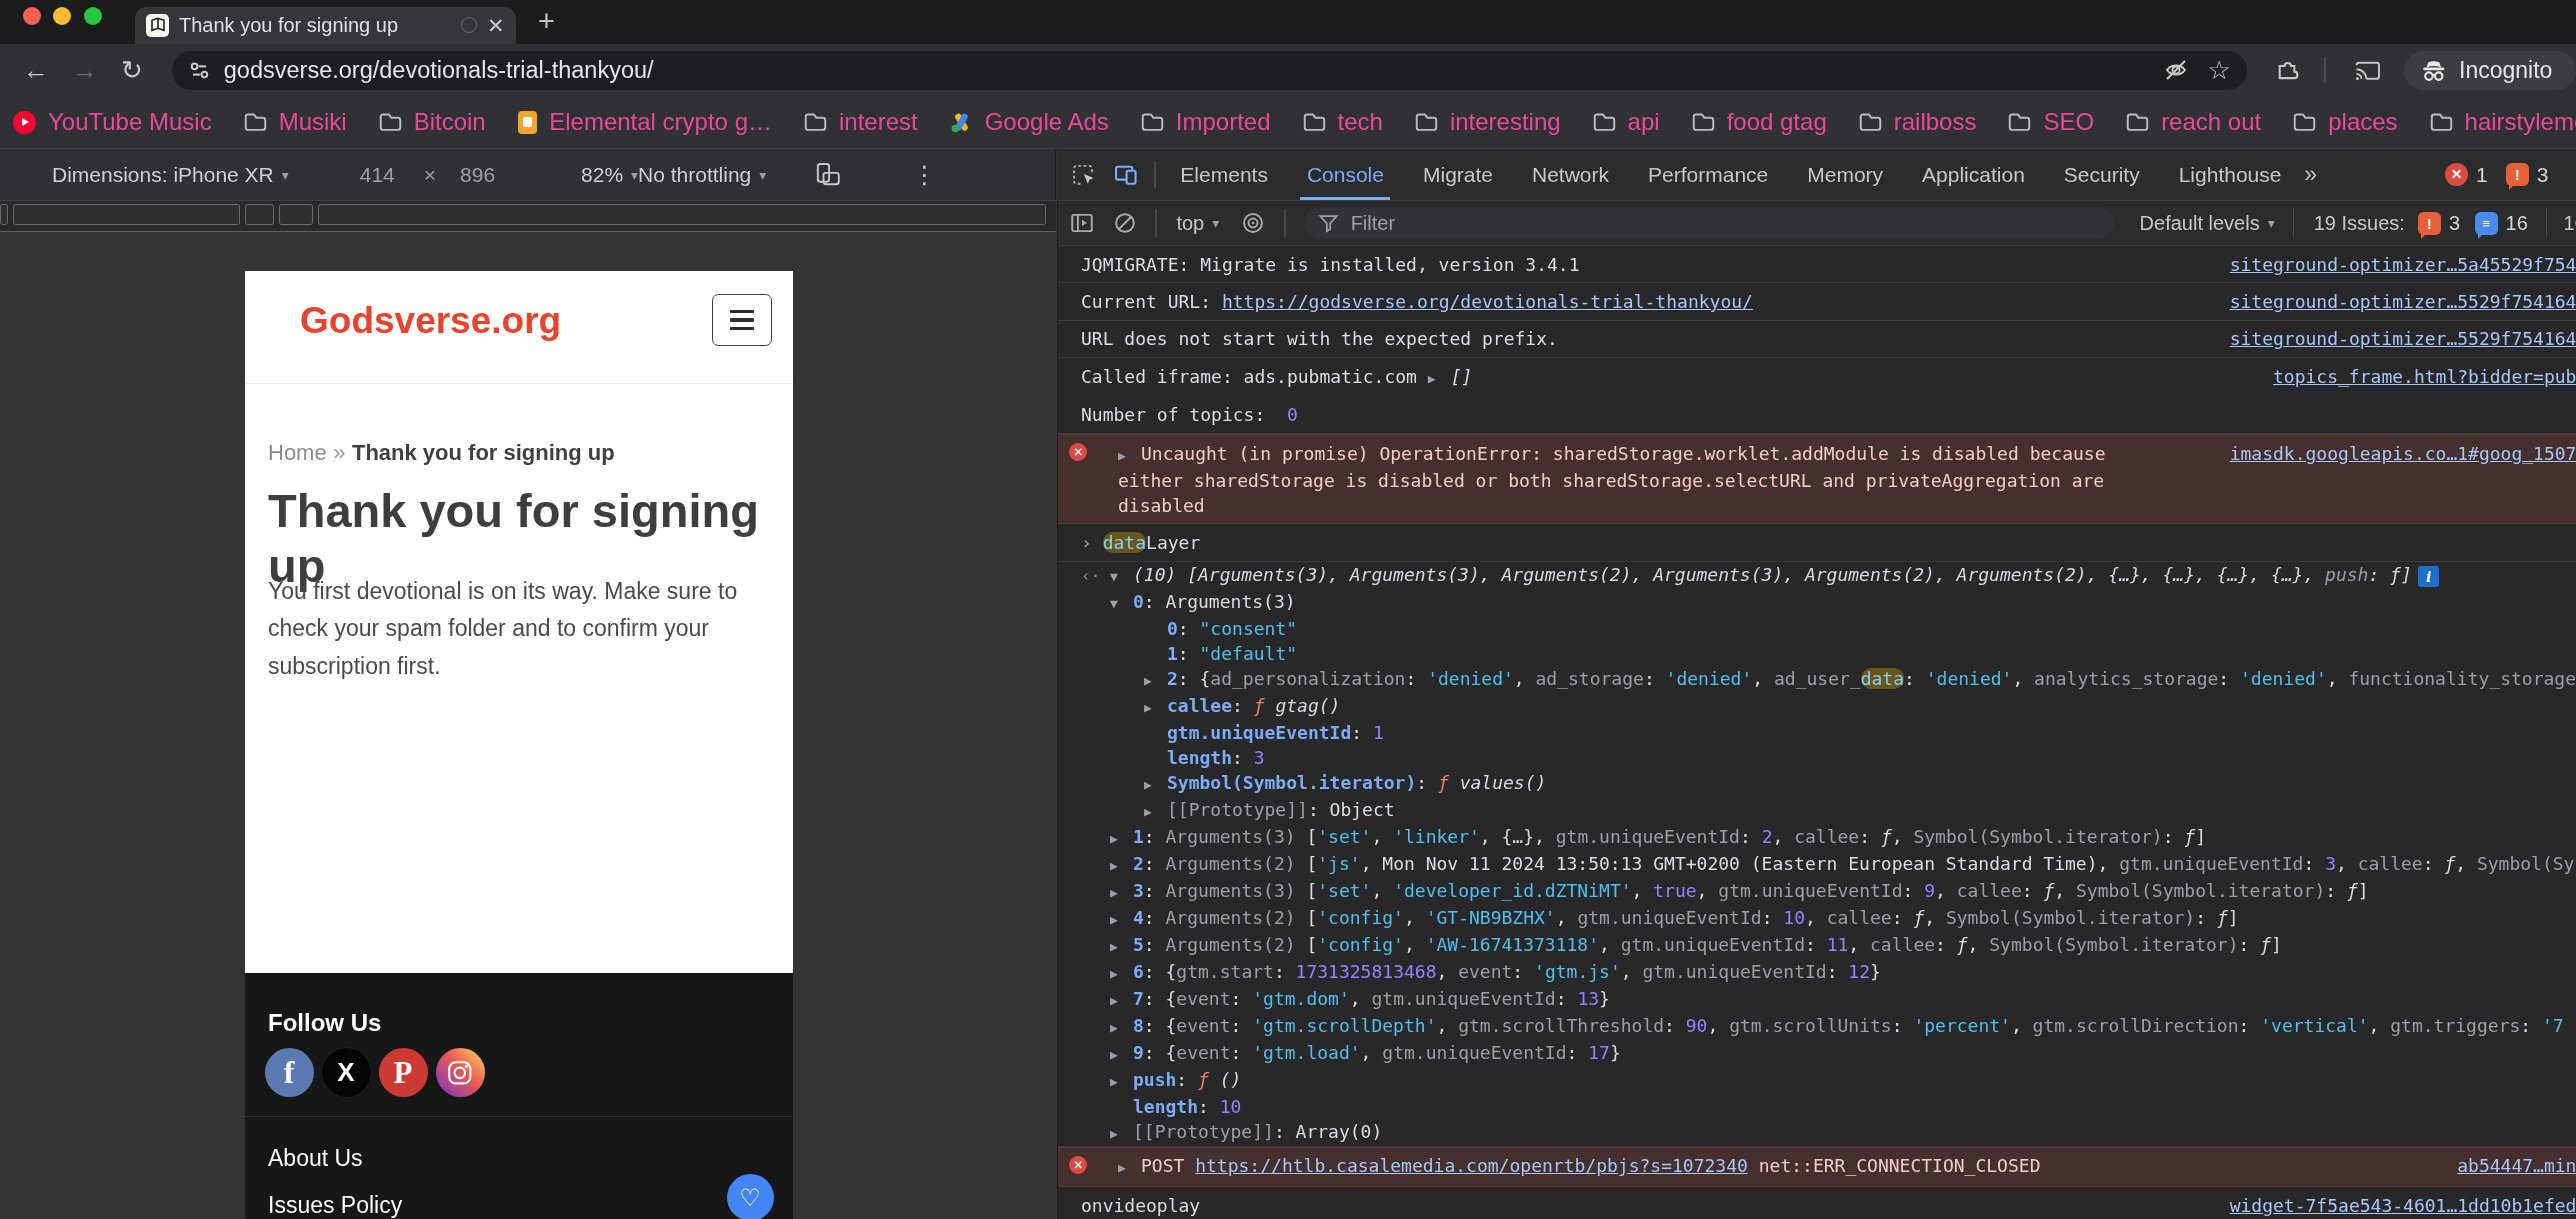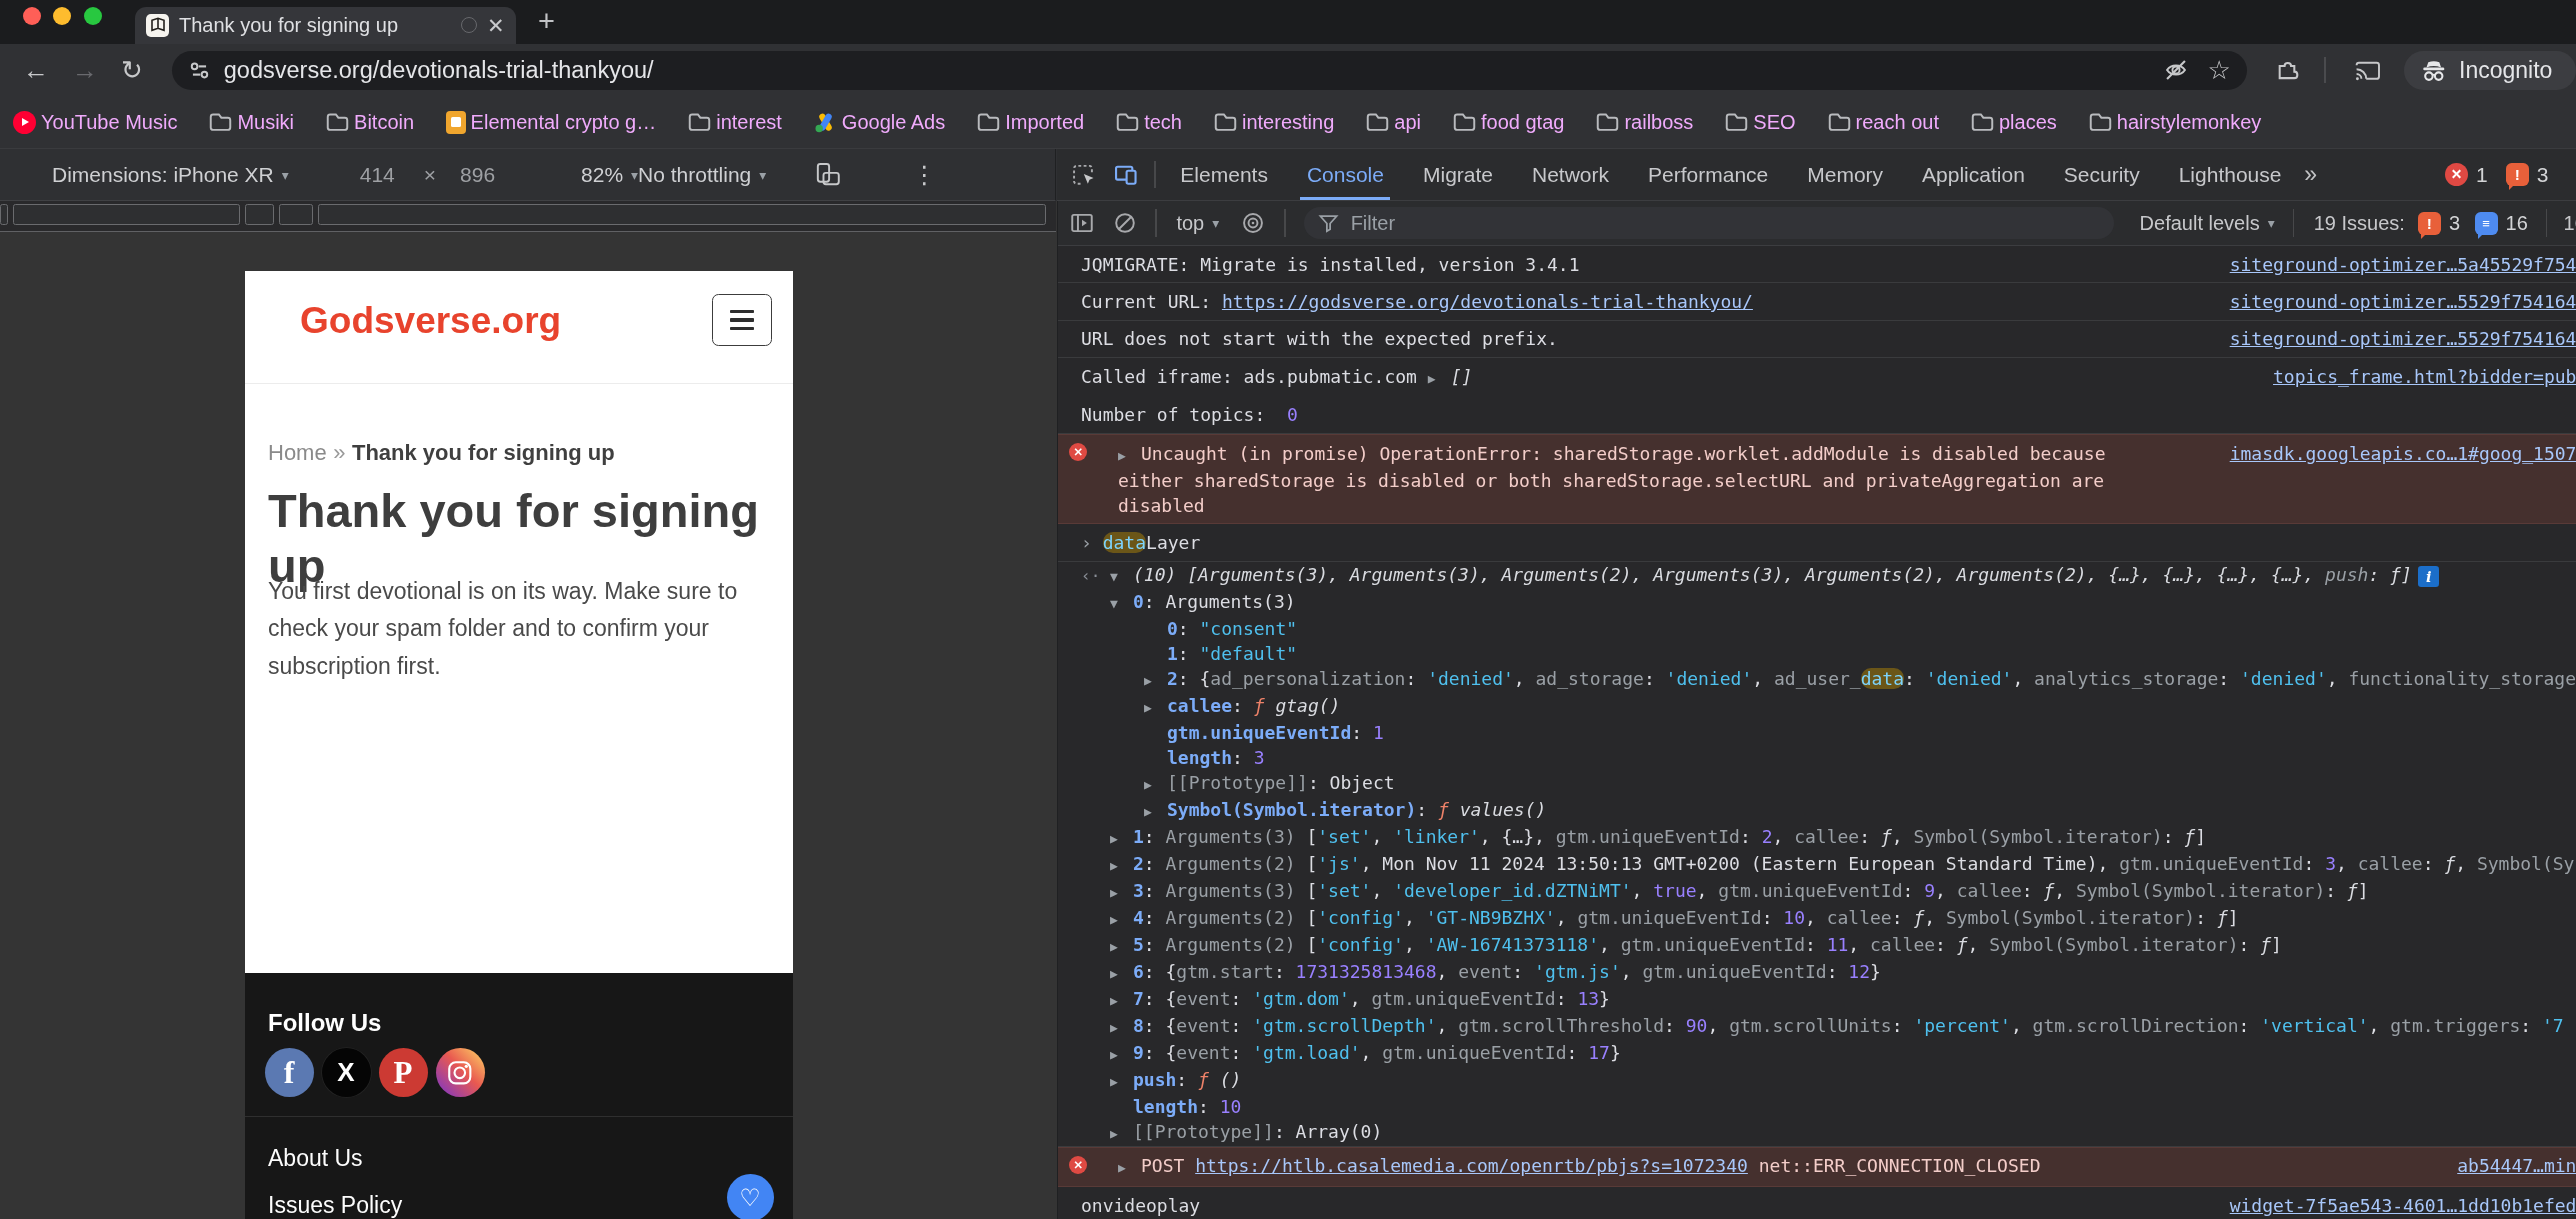--- a/index.html
+++ b/index.html
@@ -24,21 +24,21 @@
            align-items:center;padding:0 16px;box-sizing:border-box;color:#e5e6e9;font-size:23.5px;flex:0 0 auto}
   .url-text{flex:1;margin-left:13px;white-space:nowrap;overflow:hidden}
   .pill-ic{margin-left:18px;flex:0 0 auto}
   .toolbar-ic{margin-left:27.6px;flex:0 0 auto}
   .vsep{width:1.6px;height:26px;background:#4a4b4e;margin-left:24px;flex:0 0 auto}
   .incog{margin-left:23px;height:39px;background:#3c3d41;border-radius:19.5px;display:flex;align-items:center;
          padding:0 16px;color:#e5e6e9;font-size:23px;flex:1 0 auto;white-space:nowrap;overflow:hidden}
   .bookmarks{position:absolute;top:96px;left:0;right:0;height:52px;background:#303134;display:flex;
              align-items:center;padding-left:13px;overflow:hidden}
   .bm{display:flex;align-items:center;margin-right:32px;flex:0 0 auto}
-  .bm-label{margin-left:5px;font-size:20px;color:#f0abfc;white-space:nowrap}
+  .bm-label{margin-left:12px;font-size:24px;color:#ec4899;white-space:nowrap}
   .bic{display:inline-flex;align-items:center;justify-content:center}
   .ic-ytm{width:23px;height:23px;border-radius:50%;background:#ff0033;position:relative}
   .ic-ytm .tri{width:0;height:0;border-left:7.3px solid #fff;border-top:4.9px solid transparent;border-bottom:4.9px solid transparent;margin-left:2.4px}
   .ic-crypto{width:19.5px;height:23px;border-radius:4px;background:#f0a62e}
   .ic-crypto .sq{width:9.7px;height:9.7px;background:#fff;border-radius:1.6px}
   
   .emurow{position:absolute;top:148px;left:0;right:0;height:53px;background:#2f3033;border-top:0.8px solid #3a3b3e;box-sizing:border-box}
   .emutoolbar{position:absolute;left:0;top:0;width:1056px;height:100%;display:flex;align-items:center;
               font-size:21px;color:#cfd0d3;border-right:0.8px solid #1f2022;box-sizing:border-box;border-bottom:0.8px solid #404144}
   .dim-num{color:#9ea0a4}
@@ -450,22 +450,22 @@
       <div class="crow m e"><span class="err-badge">✕</span><span class="wrap"><span class="sg-caret">▶</span><span class="sg-err">Uncaught (in promise) OperationError: sharedStorage.worklet.addModule is disabled because either sharedStorage is disabled or both sharedStorage.selectURL and privateAggregation are disabled</span></span><span class="src cut">imasdk.googleapis.co…1#goog_15071</span></div>
       <div class="crow m b"><span><span class="sg-dim">› </span><span class="sg-hl">data</span><span class="sg-t">Layer</span></span></div>
       <div class="crow"><span><span class="sg-ret">‹·</span><span class="sg-caret">▼</span><span class="sg-ital">(10) [Arguments(3), Arguments(3), Arguments(2), Arguments(3), Arguments(2), Arguments(2), {…}, {…}, {…}, {…}, </span><span class="sg-italdim">push</span><span class="sg-ital">: ƒ]</span><span class="sg-info">i</span></span></div>
       <div class="crow ind1"><span><span class="sg-caret">▼</span><span class="sg-key">0</span><span class="sg-t">: Arguments(3)</span></span></div>
       <div class="crow ind2"><span><span class="sg-sp"></span><span class="sg-key">0</span><span class="sg-t">: </span><span class="sg-str">"consent"</span></span></div>
       <div class="crow ind2"><span><span class="sg-sp"></span><span class="sg-key">1</span><span class="sg-t">: </span><span class="sg-str">"default"</span></span></div>
       <div class="crow ind2"><span><span class="sg-caret">▶</span><span class="sg-key">2</span><span class="sg-t">: {</span><span class="sg-dim">ad_personalization</span><span class="sg-t">: </span><span class="sg-str">'denied'</span><span class="sg-t">, </span><span class="sg-dim">ad_storage</span><span class="sg-t">: </span><span class="sg-str">'denied'</span><span class="sg-t">, </span><span class="sg-dim">ad_user_</span><span class="sg-hl">data</span><span class="sg-t">: </span><span class="sg-str">'denied'</span><span class="sg-t">, </span><span class="sg-dim">analytics_storage</span><span class="sg-t">: </span><span class="sg-str">'denied'</span><span class="sg-t">, </span><span class="sg-dim">functionality_storage:</span></span></div>
       <div class="crow ind2"><span><span class="sg-caret">▶</span><span class="sg-key">callee</span><span class="sg-t">: </span><span class="sg-fn">ƒ </span><span class="sg-ital">gtag()</span></span></div>
       <div class="crow ind2"><span><span class="sg-sp"></span><span class="sg-key">gtm.uniqueEventId</span><span class="sg-t">: </span><span class="sg-num">1</span></span></div>
       <div class="crow ind2"><span><span class="sg-sp"></span><span class="sg-key">length</span><span class="sg-t">: </span><span class="sg-num">3</span></span></div>
+      <div class="crow ind2"><span><span class="sg-caret">▶</span><span class="sg-key">Symbol(Symbol.iterator)</span><span class="sg-t">: </span><span class="sg-fn">ƒ </span><span class="sg-ital">values()</span></span></div>
       <div class="crow ind2"><span><span class="sg-caret">▶</span><span class="sg-dim">[[Prototype]]</span><span class="sg-t">: Object</span></span></div>
-      <div class="crow ind2"><span><span class="sg-caret">▶</span><span class="sg-key">Symbol(Symbol.iterator)</span><span class="sg-t">: </span><span class="sg-fn">ƒ </span><span class="sg-ital">values()</span></span></div>
       <div class="crow ind1"><span><span class="sg-caret">▶</span><span class="sg-key">1</span><span class="sg-t">: </span><span class="sg-dim">Arguments(3) </span><span class="sg-t">[</span><span class="sg-str">'set'</span><span class="sg-t">, </span><span class="sg-str">'linker'</span><span class="sg-t">, {…}, </span><span class="sg-dim">gtm.uniqueEventId</span><span class="sg-t">: </span><span class="sg-num">2</span><span class="sg-t">, </span><span class="sg-dim">callee</span><span class="sg-t">: </span><span class="sg-ital">ƒ</span><span class="sg-t">, </span><span class="sg-dim">Symbol(Symbol.iterator)</span><span class="sg-t">: </span><span class="sg-ital">ƒ</span><span class="sg-t">]</span></span></div>
       <div class="crow ind1"><span><span class="sg-caret">▶</span><span class="sg-key">2</span><span class="sg-t">: </span><span class="sg-dim">Arguments(2) </span><span class="sg-t">[</span><span class="sg-str">'js'</span><span class="sg-t">, Mon Nov 11 2024 13:50:13 GMT+0200 (Eastern European Standard Time), </span><span class="sg-dim">gtm.uniqueEventId</span><span class="sg-t">: </span><span class="sg-num">3</span><span class="sg-t">, </span><span class="sg-dim">callee</span><span class="sg-t">: </span><span class="sg-ital">ƒ</span><span class="sg-t">, </span><span class="sg-dim">Symbol(Sy</span></span></div>
       <div class="crow ind1"><span><span class="sg-caret">▶</span><span class="sg-key">3</span><span class="sg-t">: </span><span class="sg-dim">Arguments(3) </span><span class="sg-t">[</span><span class="sg-str">'set'</span><span class="sg-t">, </span><span class="sg-str">'developer_id.dZTNiMT'</span><span class="sg-t">, </span><span class="sg-num">true</span><span class="sg-t">, </span><span class="sg-dim">gtm.uniqueEventId</span><span class="sg-t">: </span><span class="sg-num">9</span><span class="sg-t">, </span><span class="sg-dim">callee</span><span class="sg-t">: </span><span class="sg-ital">ƒ</span><span class="sg-t">, </span><span class="sg-dim">Symbol(Symbol.iterator)</span><span class="sg-t">: </span><span class="sg-ital">ƒ</span><span class="sg-t">]</span></span></div>
       <div class="crow ind1"><span><span class="sg-caret">▶</span><span class="sg-key">4</span><span class="sg-t">: </span><span class="sg-dim">Arguments(2) </span><span class="sg-t">[</span><span class="sg-str">'config'</span><span class="sg-t">, </span><span class="sg-str">'GT-NB9BZHX'</span><span class="sg-t">, </span><span class="sg-dim">gtm.uniqueEventId</span><span class="sg-t">: </span><span class="sg-num">10</span><span class="sg-t">, </span><span class="sg-dim">callee</span><span class="sg-t">: </span><span class="sg-ital">ƒ</span><span class="sg-t">, </span><span class="sg-dim">Symbol(Symbol.iterator)</span><span class="sg-t">: </span><span class="sg-ital">ƒ</span><span class="sg-t">]</span></span></div>
       <div class="crow ind1"><span><span class="sg-caret">▶</span><span class="sg-key">5</span><span class="sg-t">: </span><span class="sg-dim">Arguments(2) </span><span class="sg-t">[</span><span class="sg-str">'config'</span><span class="sg-t">, </span><span class="sg-str">'AW-16741373118'</span><span class="sg-t">, </span><span class="sg-dim">gtm.uniqueEventId</span><span class="sg-t">: </span><span class="sg-num">11</span><span class="sg-t">, </span><span class="sg-dim">callee</span><span class="sg-t">: </span><span class="sg-ital">ƒ</span><span class="sg-t">, </span><span class="sg-dim">Symbol(Symbol.iterator)</span><span class="sg-t">: </span><span class="sg-ital">ƒ</span><span class="sg-t">]</span></span></div>
       <div class="crow ind1"><span><span class="sg-caret">▶</span><span class="sg-key">6</span><span class="sg-t">: {</span><span class="sg-dim">gtm.start</span><span class="sg-t">: </span><span class="sg-num">1731325813468</span><span class="sg-t">, </span><span class="sg-dim">event</span><span class="sg-t">: </span><span class="sg-str">'gtm.js'</span><span class="sg-t">, </span><span class="sg-dim">gtm.uniqueEventId</span><span class="sg-t">: </span><span class="sg-num">12</span><span class="sg-t">}</span></span></div>
       <div class="crow ind1"><span><span class="sg-caret">▶</span><span class="sg-key">7</span><span class="sg-t">: {</span><span class="sg-dim">event</span><span class="sg-t">: </span><span class="sg-str">'gtm.dom'</span><span class="sg-t">, </span><span class="sg-dim">gtm.uniqueEventId</span><span class="sg-t">: </span><span class="sg-num">13</span><span class="sg-t">}</span></span></div>
       <div class="crow ind1"><span><span class="sg-caret">▶</span><span class="sg-key">8</span><span class="sg-t">: {</span><span class="sg-dim">event</span><span class="sg-t">: </span><span class="sg-str">'gtm.scrollDepth'</span><span class="sg-t">, </span><span class="sg-dim">gtm.scrollThreshold</span><span class="sg-t">: </span><span class="sg-num">90</span><span class="sg-t">, </span><span class="sg-dim">gtm.scrollUnits</span><span class="sg-t">: </span><span class="sg-str">'percent'</span><span class="sg-t">, </span><span class="sg-dim">gtm.scrollDirection</span><span class="sg-t">: </span><span class="sg-str">'vertical'</span><span class="sg-t">, </span><span class="sg-dim">gtm.triggers</span><span class="sg-t">: </span><span class="sg-str">'7</span></span></div>
       <div class="crow ind1"><span><span class="sg-caret">▶</span><span class="sg-key">9</span><span class="sg-t">: {</span><span class="sg-dim">event</span><span class="sg-t">: </span><span class="sg-str">'gtm.load'</span><span class="sg-t">, </span><span class="sg-dim">gtm.uniqueEventId</span><span class="sg-t">: </span><span class="sg-num">17</span><span class="sg-t">}</span></span></div>
       <div class="crow ind1"><span><span class="sg-caret">▶</span><span class="sg-key">push</span><span class="sg-t">: </span><span class="sg-fn">ƒ </span><span class="sg-ital">()</span></span></div>

